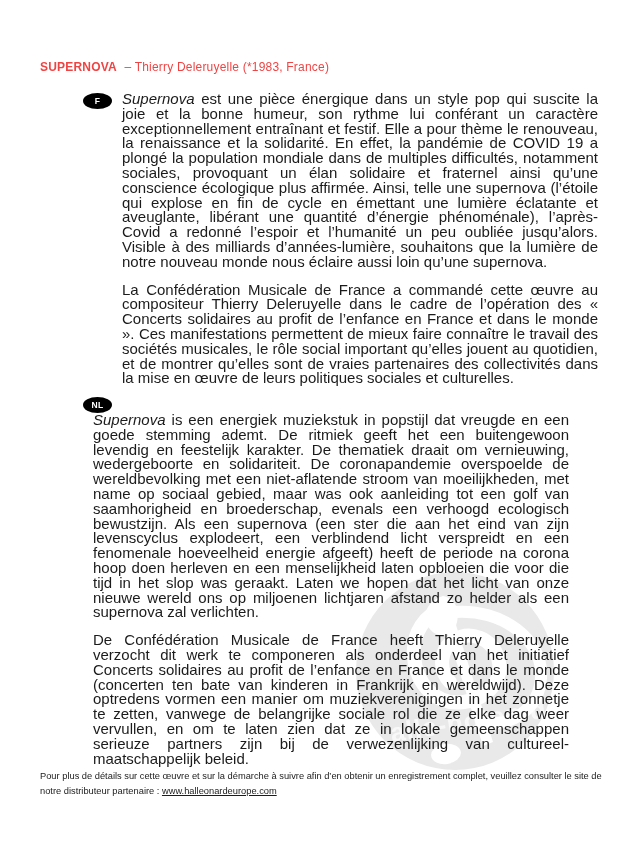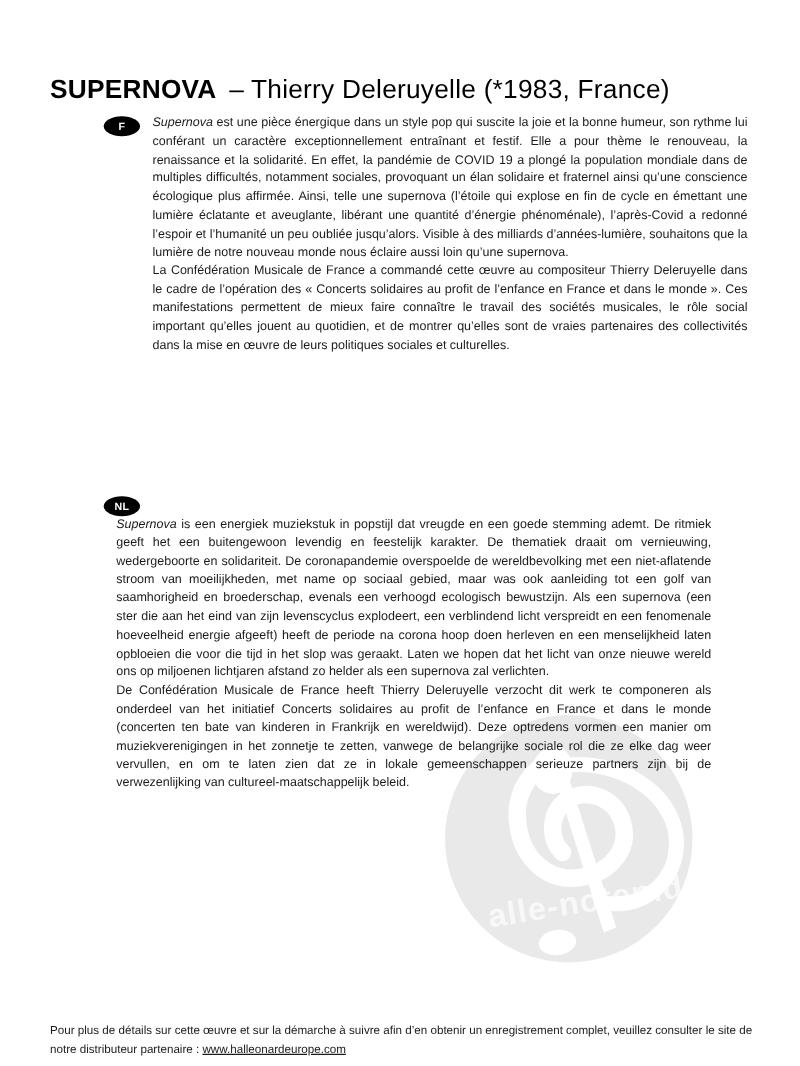--- a/index.html
+++ b/index.html
@@ -14,21 +14,21 @@
   .page{position:absolute;inset:0;background:#ffffff;}
 
   
   .watermark{
     position:absolute;left:350px;top:570px;width:210px;height:212px;
     z-index:0;pointer-events:none;
   }
 
   .title{
     position:absolute;left:40px;top:60px;z-index:2;
-    font-size:21px;letter-spacing:0.2px;color:#000000;
+    font-size:12px;letter-spacing:0.2px;color:#ef4444;
     white-space:nowrap;
   }
   .title .t-bold{font-weight:700;}
   .title .t-rest{font-weight:400;margin-left:4px;}
 
   .section{
     position:absolute;left:83px;width:515px;z-index:2;
     display:flex;align-items:flex-start;
   }
   .section.fr{top:92px;}
@@ -36,30 +36,30 @@
 
   .badge{
     flex:none;width:29px;height:16px;margin-top:1px;
     background:#000000;color:#ffffff;
     border-radius:50%;
     display:flex;align-items:center;justify-content:center;
     font-size:8.5px;font-weight:700;letter-spacing:0.3px;
   }
   .paras{
     margin-left:10px;width:476px;
-    font-size:10px;line-height:14.8px;
+    font-size:15px;line-height:14.8px;
     text-align:justify;
   }
   .paras p{margin:0;}
-  .paras p + p{}
+  .paras p + p{margin-top:13px;}
   .lead-italic{font-style:italic;}
 
   .footer{
     position:absolute;left:40px;top:769px;width:568px;z-index:2;
-    font-size:9.3px;line-height:15px;text-align:left;margin-top:48px;
+    font-size:9.3px;line-height:15px;text-align:left;
   }
   .footer p{margin:0;}
   .footer a{color:#1b1b1b;text-decoration:underline;cursor:pointer;}
 
   svg text{font-family:"Liberation Sans", sans-serif;}
 </style>
 </head>
 <body>
 
 <div class="page">

